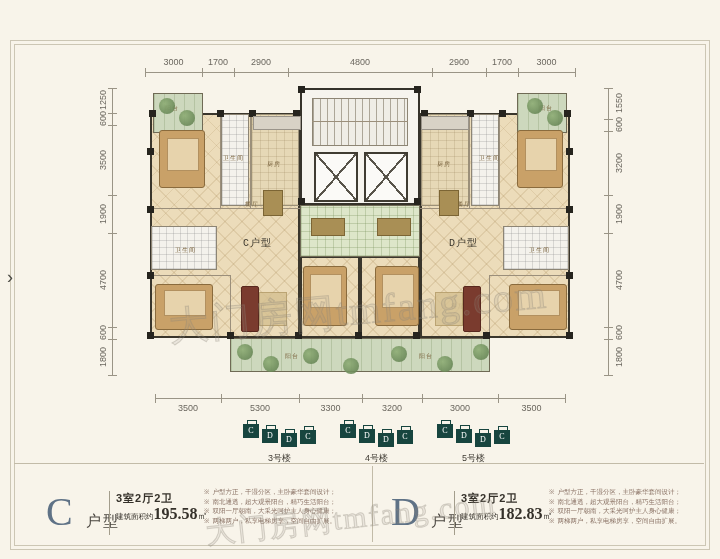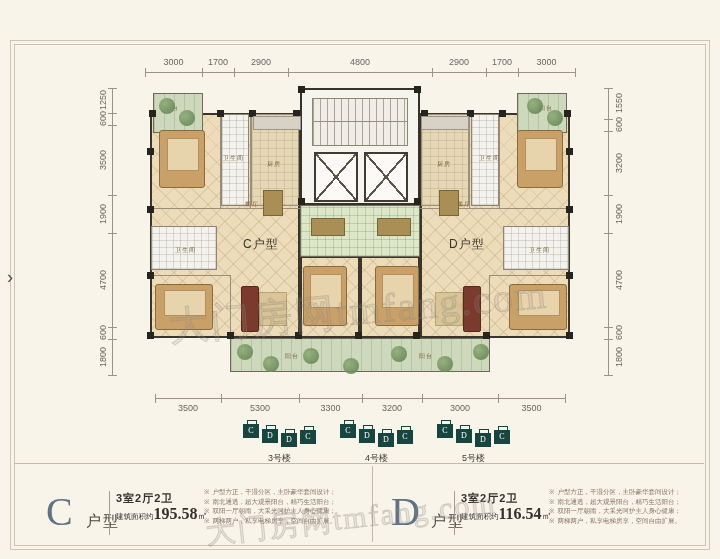--- a/index.html
+++ b/index.html
@@ -42,21 +42,21 @@
   .core{position:absolute;box-sizing:border-box;border:2px solid #35322a;background:#f6f4ee;}
   .stairs{position:absolute;box-sizing:border-box;border:1px solid #8d8574;
      background:repeating-linear-gradient(90deg,#aca698 0 1px,transparent 1px 7px),#efede6;}
   .lift{position:absolute;box-sizing:border-box;border:2px solid #403c32;background:
      linear-gradient(to top left, transparent calc(50% - 1px), #58544a calc(50% - 1px) calc(50% + 1px), transparent calc(50% + 1px)),
      linear-gradient(to top right, transparent calc(50% - 1px), #58544a calc(50% - 1px) calc(50% + 1px), transparent calc(50% + 1px)),
      #fbfaf7;}
   .ln{position:absolute;background:#9b8f7b;}
   .wall{position:absolute;width:7px;height:7px;background:#26241e;}
   .rlbl{position:absolute;font-size:6px;color:#7d6742;white-space:nowrap;letter-spacing:1px;}
-  .ulbl{position:absolute;font-size:12px;color:#3a362c;font-family:Liberation Sans, sans-serif;white-space:nowrap;letter-spacing:1px;}
+  .ulbl{position:absolute;font-size:10px;color:#3a362c;font-family:Liberation Mono, monospace;white-space:nowrap;letter-spacing:1px;}
   .bed{position:absolute;background:#c9a168;border:1px solid #8a6b3d;border-radius:3px;}
   .bed:after{content:"";position:absolute;left:15%;top:12%;width:70%;height:55%;background:#e7d3ac;border:1px solid #b2905f;}
   .sofa{position:absolute;background:#7a3b2e;border-radius:2px;border:1px solid #58281e;}
   .rug{position:absolute;background:#d6c193;border:1px solid #b39b67;opacity:.85;}
   .table{position:absolute;background:#a98f55;border:1px solid #7c6534;}
   .counter{position:absolute;background:#d8d2c6;border:1px solid #9a948a;}
   .plant{position:absolute;width:16px;height:16px;border-radius:50%;opacity:.9;
      background:radial-gradient(circle at 35% 35%, #8fae76, #5c7b4d);}
   
   .bgroup{position:absolute;width:73px;height:40px;}
@@ -270,21 +270,21 @@
         </li>
       </ul>
   </div>
 
   <div>
     <div class="bigletter" style="left:391px;top:490px;">D</div>
     <div class="htype" style="left:431px;top:512px;">户型</div>
     <div class="pdivider" style="left:454px;top:491px;"></div>
     <div class="specrooms" style="left:461px;top:491px;">3室2厅2卫</div>
     <div class="specarea" style="left:461px;top:505px;">
-      <span class="ap">建筑面积约</span><span class="av">116.54</span><span class="au">㎡</span>
+      <span class="ap">建筑面积约</span><span class="av">182.83</span><span class="au">㎡</span>
     </div>
     <ul class="features" style="left:549px;top:487px;">
         <li>
           <span class="mk">※</span>
           <span>户型方正，干湿分区，主卧豪华套间设计；</span>
         </li>
         <li>
           <span class="mk">※</span>
           <span>南北通透，超大观景阳台，精巧生活阳台；</span>
         </li>

